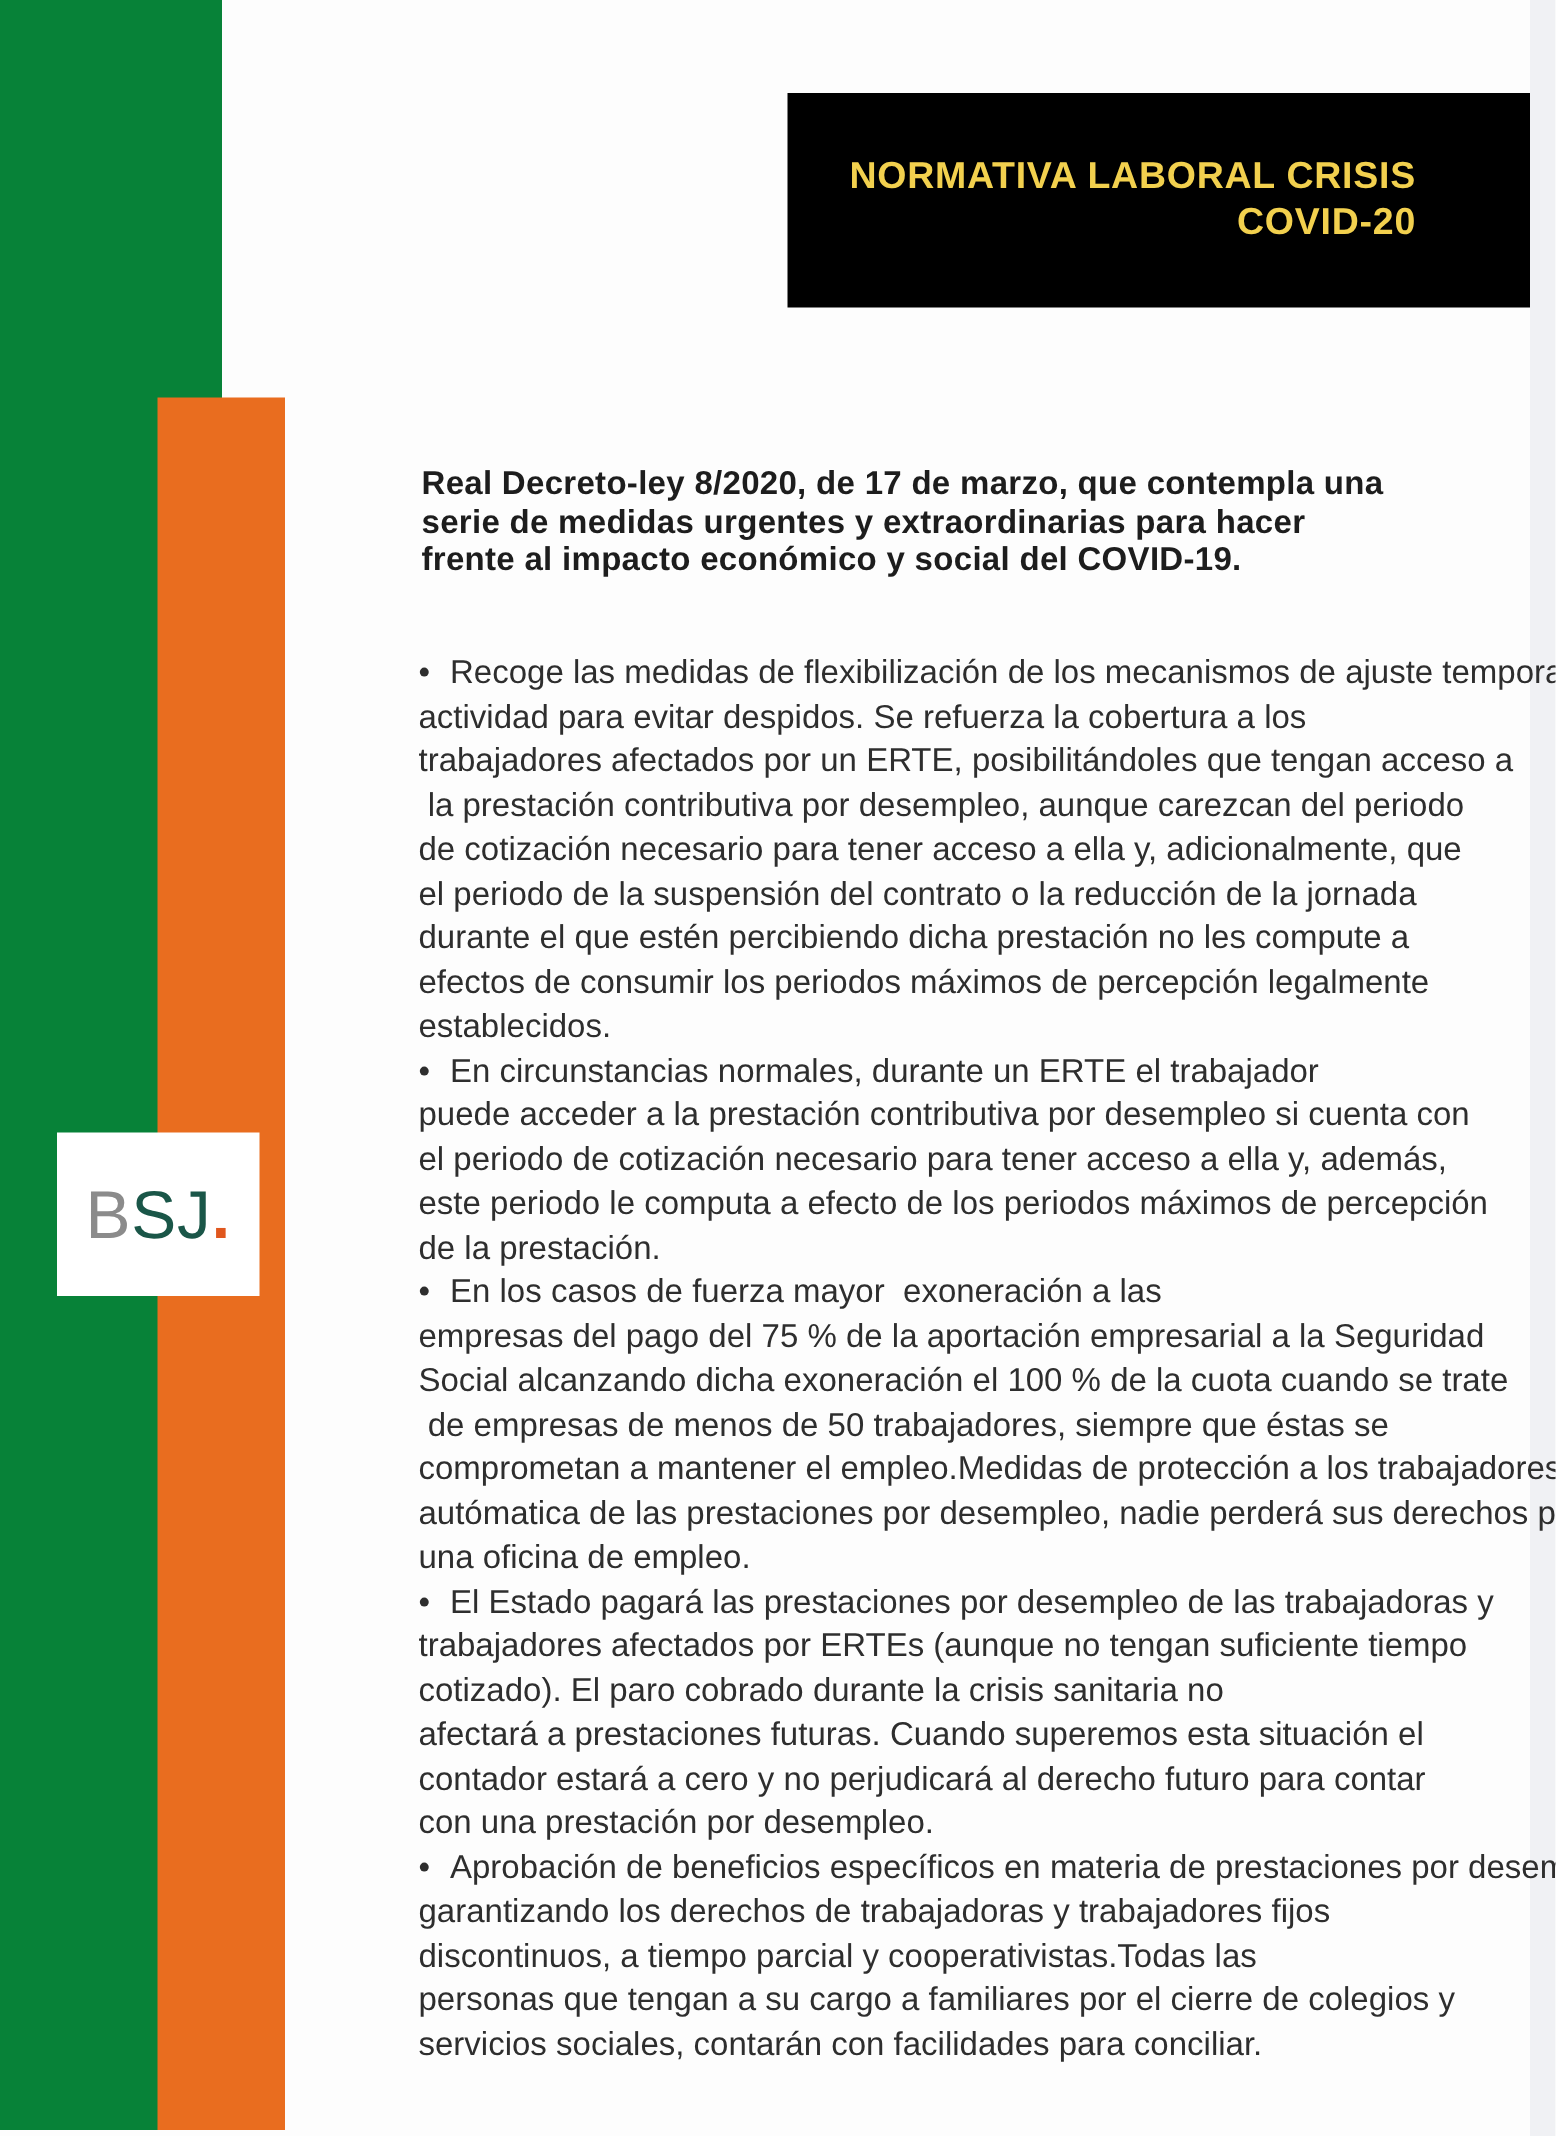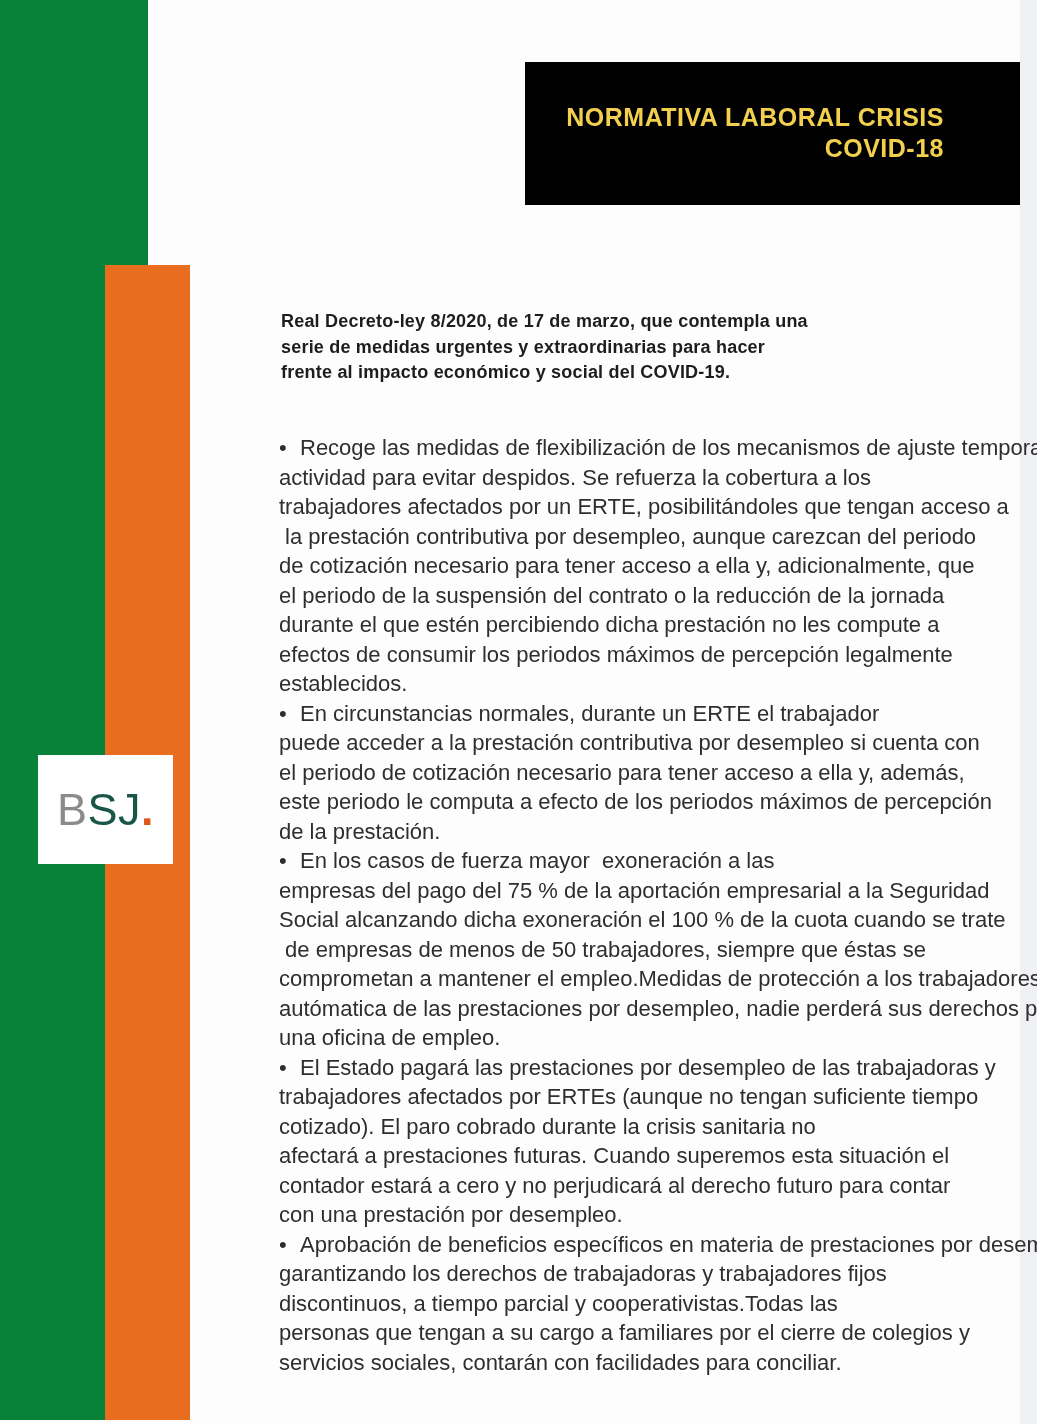--- a/index.html
+++ b/index.html
@@ -60,21 +60,21 @@
     letter-spacing:0.5px;
     user-select:none;
   }
   .logo-b{color:var(--logo_gray);font-weight:400;}
   .logo-sj{color:var(--logo_green);font-weight:400;}
   .logo-dot{color:var(--logo_dot);font-weight:700;}
   .intro{
     position:absolute;left:281px;top:309px;width:660px;
     color:var(--heading_text);
     font-weight:bold;
-    font-size:18px;
+    font-size:22px;
     line-height:25.5px;
     letter-spacing:0.2px;
     white-space:nowrap;
   }
   .bullets{
     position:absolute;left:279px;top:433px;width:700px;
     color:var(--body_text);
     font-size:22px;
     line-height:29.5px;
     white-space:nowrap;
@@ -88,21 +88,21 @@
 <body>
 
 <div class="page">
 
   <div class="green-bar"></div>
   <div class="orange-bar"></div>
   <div class="right-edge"></div>
 
   <div class="banner">
     <div class="banner-line">NORMATIVA LABORAL CRISIS</div>
-    <div class="banner-line">COVID-18</div>
+    <div class="banner-line">COVID-20</div>
   </div>
 
   <div class="logo">
     <span class="logo-b">B</span>
       <span class="logo-sj">SJ</span>
       <span class="logo-dot">.</span>
   </div>
 
   <div class="intro">Real Decreto-ley 8/2020, de 17 de marzo, que contempla una<br>serie de medidas urgentes y extraordinarias para hacer<br>frente al impacto económico y social del COVID-19.</div>
 

